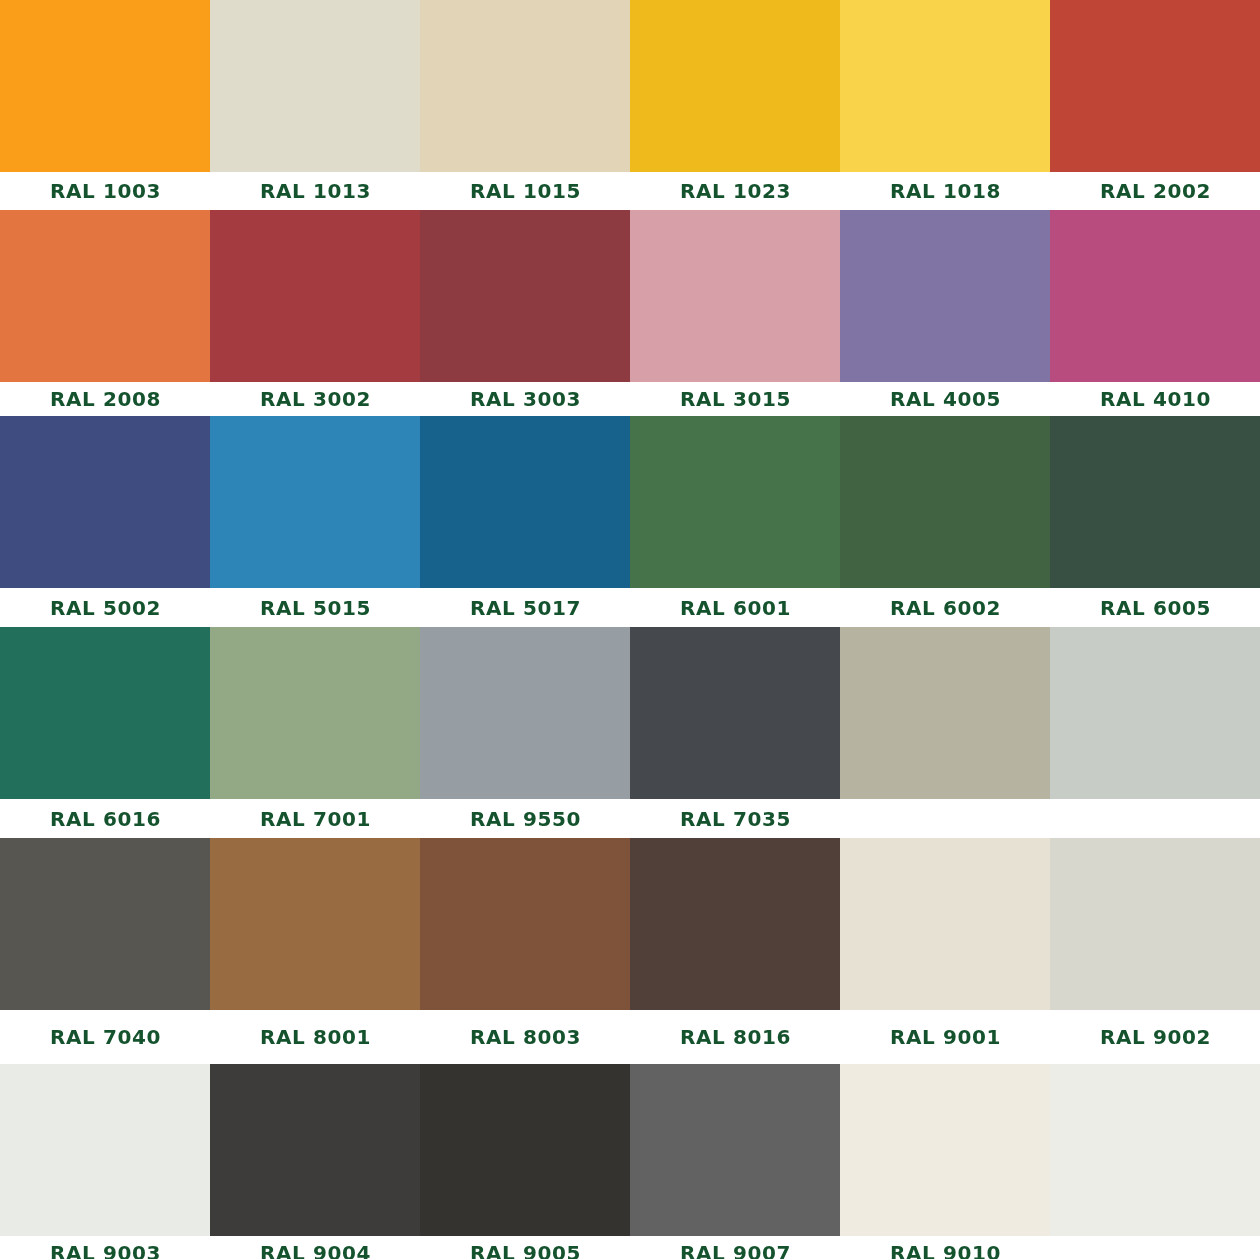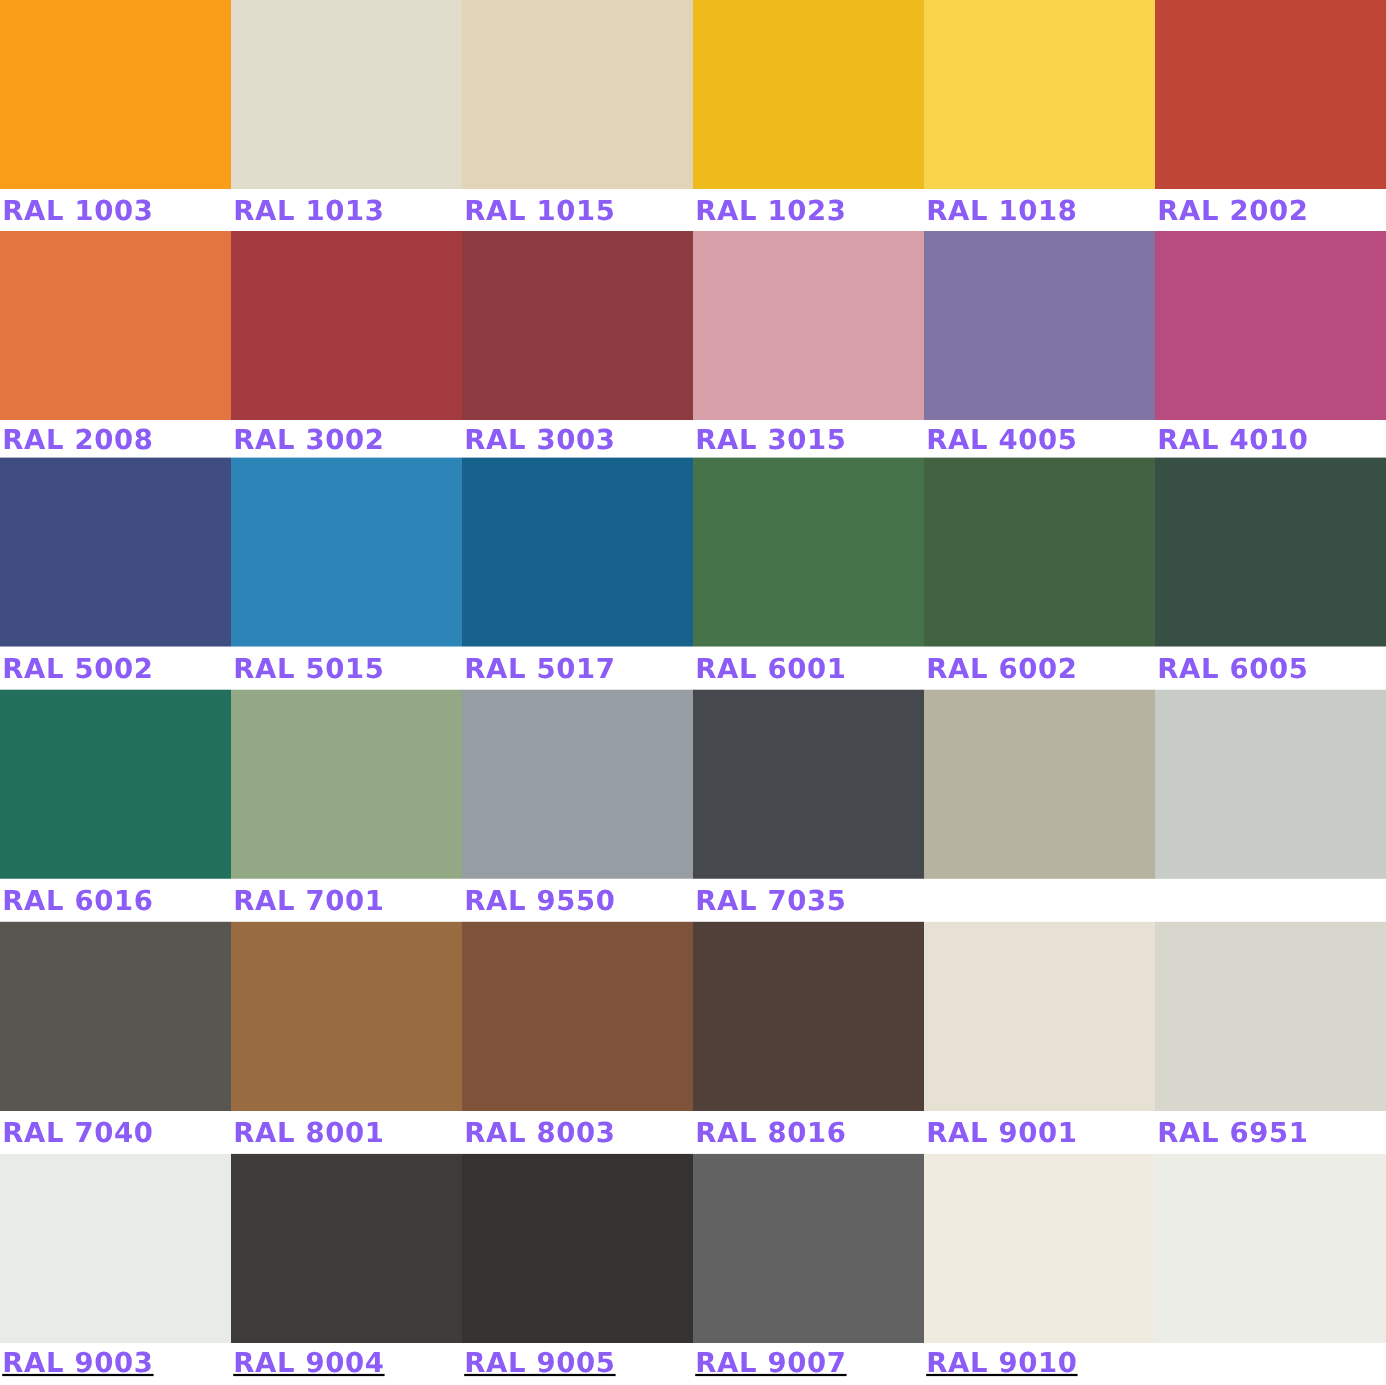--- a/index.html
+++ b/index.html
@@ -46,43 +46,44 @@
   .label-cell {
     width: 210px;
     flex: 0 0 210px;
     display: flex;
     align-items: center;
     background: #ffffff;
   }
 
   .label-text {
     font-family: "DejaVu Sans", "Liberation Sans", sans-serif;
-    font-size: 25px;
+    font-size: 20px;
     font-weight: 700;
     letter-spacing: 0.6px;
-    color: #8b5cf6;
+    color: #14532d;
     white-space: nowrap;
     padding-left: 2px;
+    margin-left: 48px;
   }
 
   
   .row-0 .swatch-cell { height: 172px; }
   .row-0 .label-cell  { height: 38px; }
 
   .row-1 .swatch-cell { height: 172px; }
   .row-1 .label-cell  { height: 34px; }
 
   .row-2 .swatch-cell { height: 172px; }
   .row-2 .label-cell  { height: 39px; }
 
   .row-3 .swatch-cell { height: 172px; }
   .row-3 .label-cell  { height: 39px; }
 
   .row-4 .swatch-cell { height: 172px; }
-  .row-4 .label-cell  { height: 39px; }
+  .row-4 .label-cell  { height: 54px; }
 
   .row-5 .swatch-cell { height: 172px; }
   .row-5 .label-cell  { height: 34px; text-decoration: underline; }
 </style>
 </head>
 <body>
 
 <div id="palette-grid">
     <div class="palette-row row-0">
       <div class="swatch-strip">
@@ -217,21 +218,21 @@
         <div class="label-cell">
           <span class="label-text">RAL 8003</span>
         </div>
         <div class="label-cell">
           <span class="label-text">RAL 8016</span>
         </div>
         <div class="label-cell">
           <span class="label-text">RAL 9001</span>
         </div>
         <div class="label-cell">
-          <span class="label-text">RAL 6951</span>
+          <span class="label-text">RAL 9002</span>
         </div>
       </div>
     </div>
     <div class="palette-row row-5">
       <div class="swatch-strip">
         <div class="swatch-cell" style="background-color: rgb(233, 235, 230);"></div>
         <div class="swatch-cell" style="background-color: rgb(61, 60, 59);"></div>
         <div class="swatch-cell" style="background-color: rgb(53, 51, 47);"></div>
         <div class="swatch-cell" style="background-color: rgb(99, 98, 98);"></div>
         <div class="swatch-cell" style="background-color: rgb(240, 235, 224);"></div>

